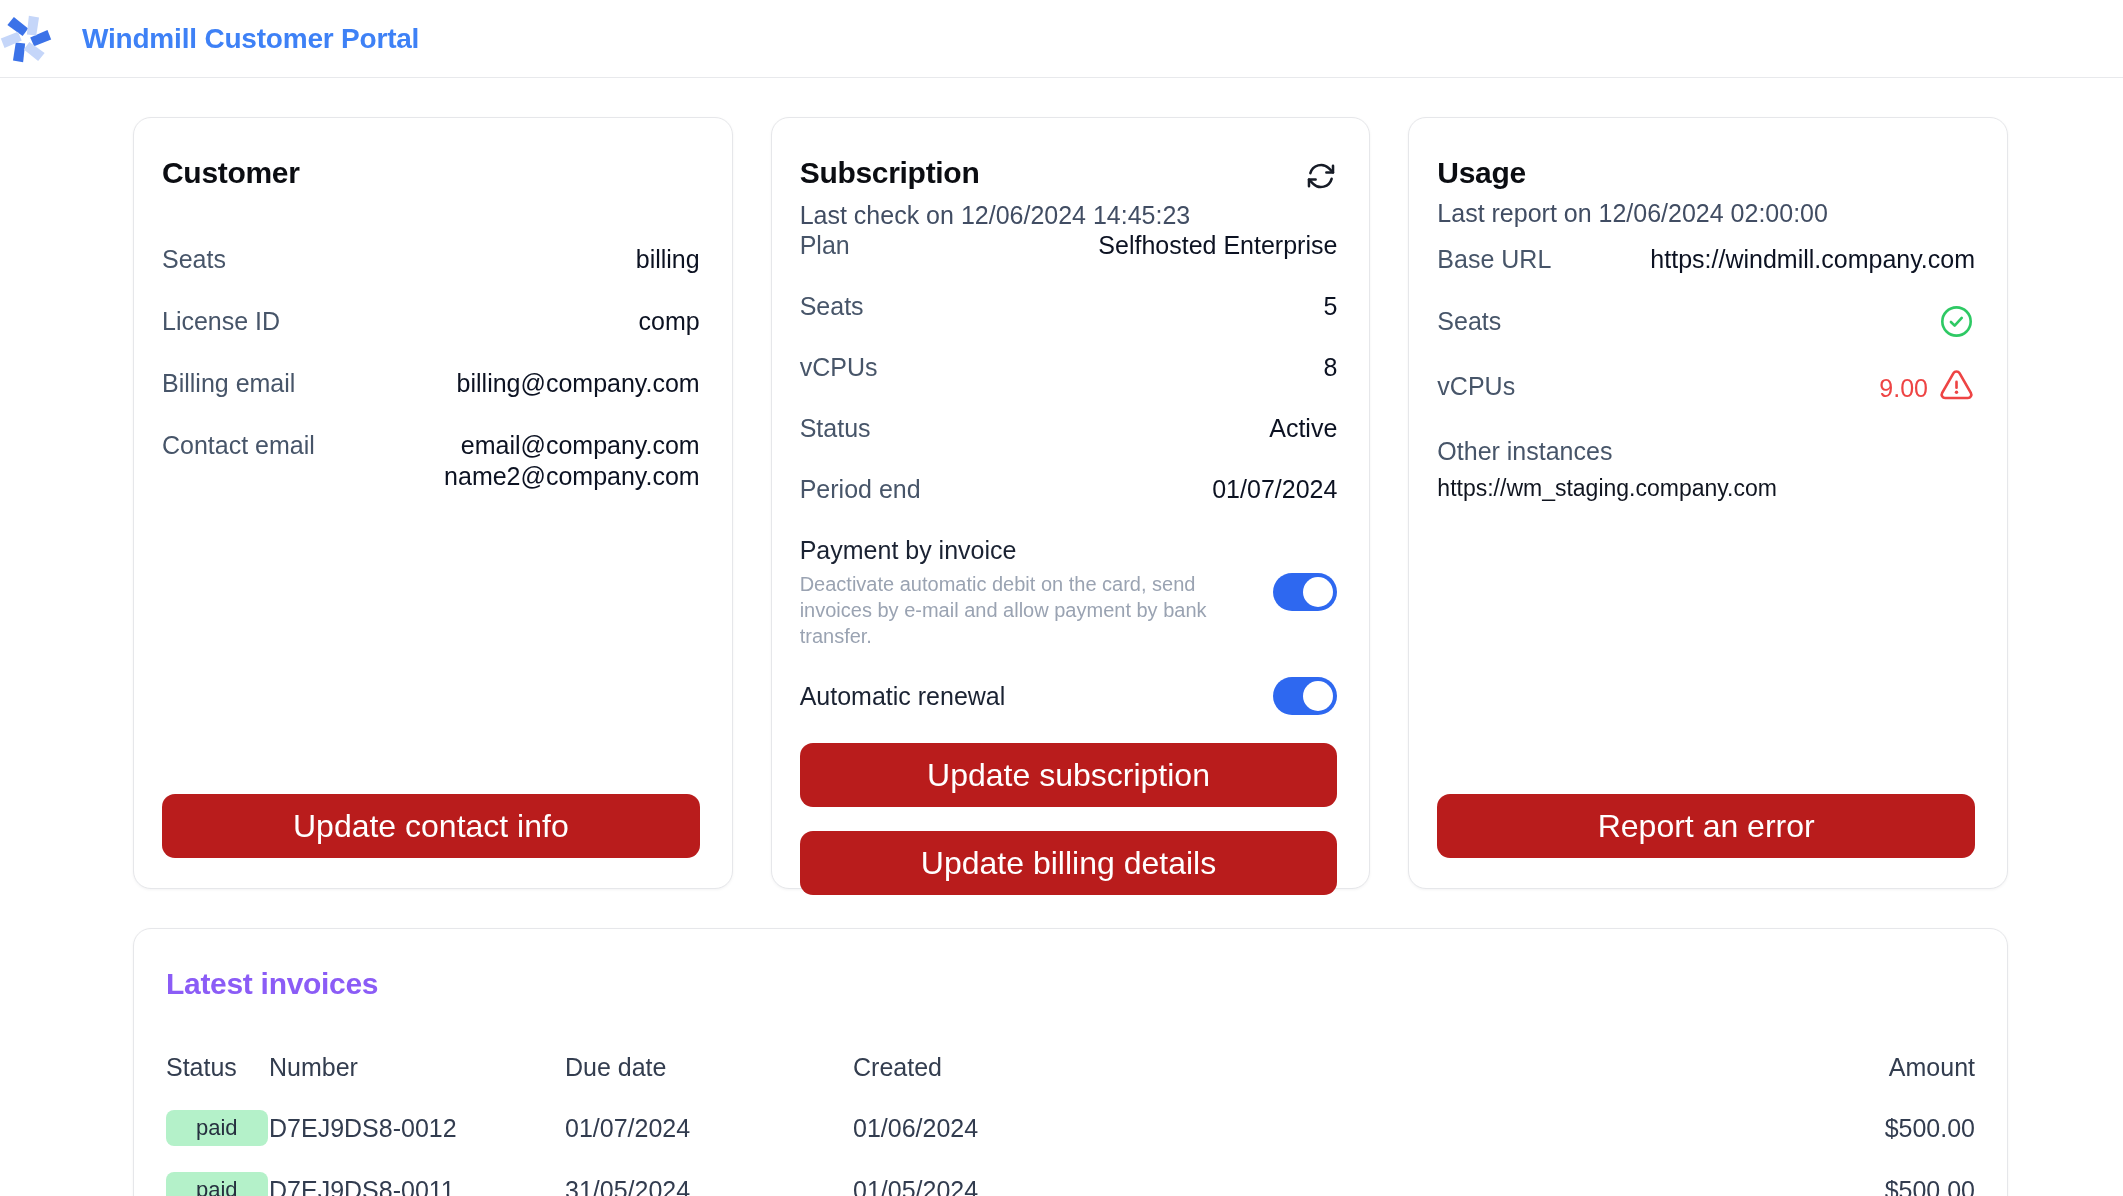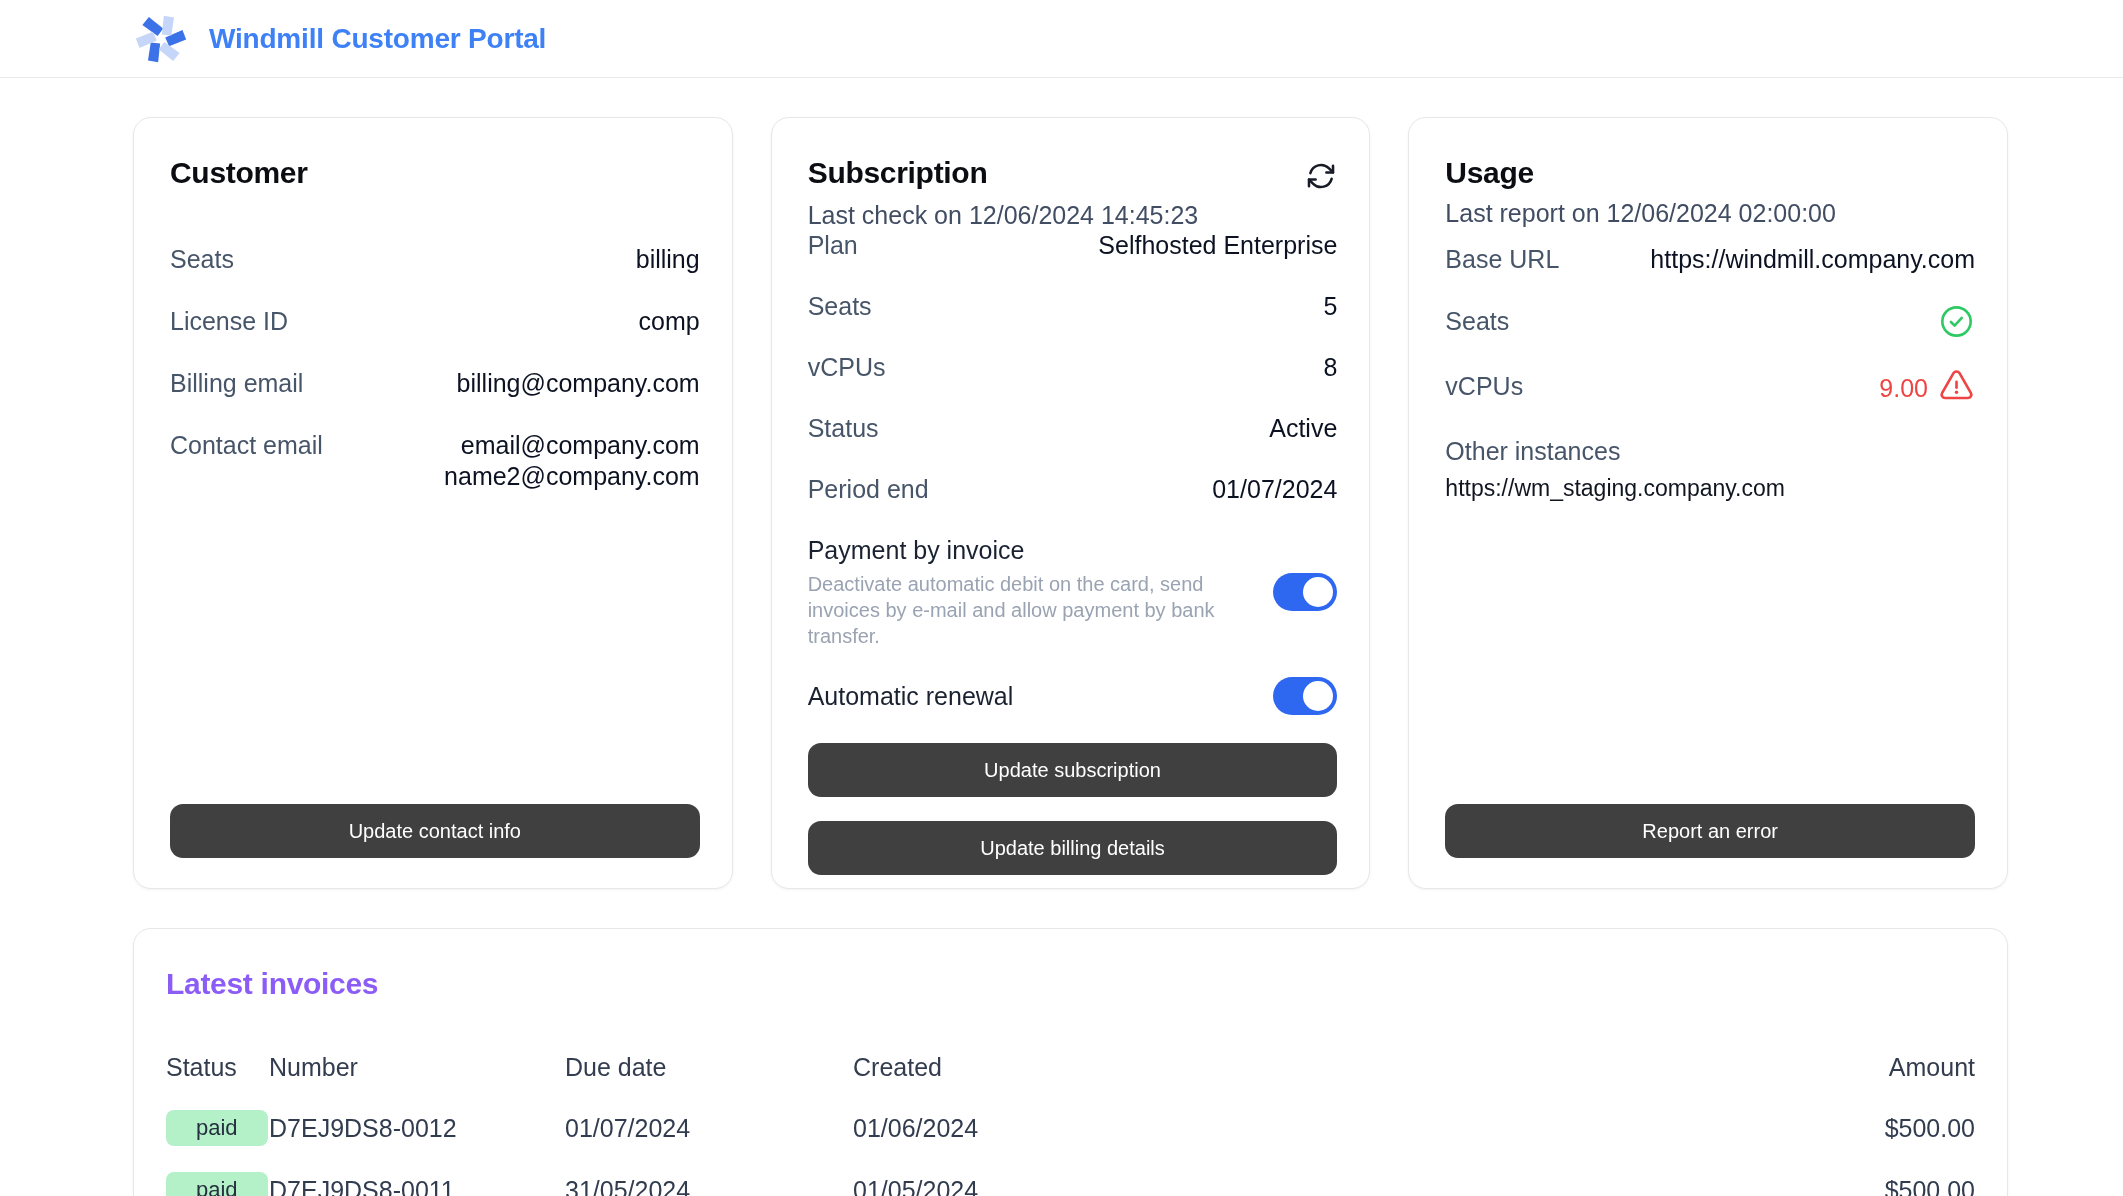--- a/index.html
+++ b/index.html
@@ -1,28 +1,28 @@
 <!DOCTYPE html>
 <html><head>
 <meta charset="utf-8">
 <style>
   * { margin:0; padding:0; box-sizing:border-box; }
   html,body { width:2123px; height:1196px; overflow:hidden; background:#ffffff;
     font-family:"Liberation Sans","DejaVu Sans",sans-serif; color:#0c1222; }
 
   
-  .topbar { height:78px; display:flex; align-items:center; gap:22px;
-    padding-left:135px; border-bottom:1px solid #e8e9ec; background:#fff; }
+  .topbar { height:78px; display:flex; align-items:center; gap:30px;
+    border-bottom:1px solid #e8e9ec; background:#fff; }
   .brand-title { font-size:28px; font-weight:700; color:#3e81f6; letter-spacing:-0.2px; }
 
   
   .main { margin:39px 115px 0 133px; width:1875px; }
   .cards-row { display:flex; gap:38px; height:772px; }
   .card { flex:1 1 0; background:#fff; border:1px solid #e6e7ea; border-radius:18px;
-    box-shadow:0 1px 3px rgba(16,24,40,.05); padding:38px 32px 30px 36px;
+    box-shadow:0 1px 3px rgba(16,24,40,.05); padding:38px 32px 30px 28px;
     display:flex; flex-direction:column; }
   .card-head { height:88px; }
   .card-title-row { display:flex; justify-content:space-between; align-items:flex-start; }
   .card-title { font-size:30px; font-weight:700; color:#0b0d12; letter-spacing:-0.3px; }
   .card-subtitle { margin-top:9px; font-size:25px; color:#414d63; }
 
   .frow { display:flex; justify-content:space-between; align-items:flex-start;
     margin-bottom:31px; min-height:30px; }
   .flabel { font-size:25px; color:#475569; line-height:30px; max-width:190px; }
   .fvalue { font-size:25px; color:#0c1222; line-height:31px; text-align:right; }
@@ -39,22 +39,22 @@
   .tleft { max-width:430px; }
   .tlabel { font-size:25px; color:#1a2232; line-height:30px; }
   .tdesc { margin-top:6px; font-size:20px; line-height:26px; color:#9aa3b2; }
   .toggle { width:64px; height:38px; border-radius:19px; background:#2e68f0;
     position:relative; flex:0 0 auto; cursor:pointer; }
   .toggle .knob { position:absolute; top:4px; right:4px; width:30px; height:30px;
     border-radius:50%; background:#fff; }
 
   
   .card-actions { margin-top:auto; display:flex; flex-direction:column; gap:24px; }
-  .btn { height:54px; width:100%; border:none; border-radius:13px; background:#404040;
-    color:#fff; font-size:20px; font-weight:500; font-family:inherit; cursor:pointer;
+  .btn { height:64px; width:100%; border:none; border-radius:13px; background:#b91c1c;
+    color:#fff; font-size:32px; font-weight:500; font-family:inherit; cursor:pointer;
     display:flex; align-items:center; justify-content:center; }
 
   
   .invoices-card { margin-top:39px; background:#fff; border:1px solid #e6e7ea;
     border-radius:18px; box-shadow:0 1px 3px rgba(16,24,40,.05);
     padding:38px 32px; height:330px; }
   .inv-title { font-size:30px; font-weight:700; color:#8b5cf6; letter-spacing:-0.3px;
     margin-bottom:46px; }
   .invgrid { display:grid; grid-template-columns:103px 296px 288px 1fr 200px;
     align-items:center; }

